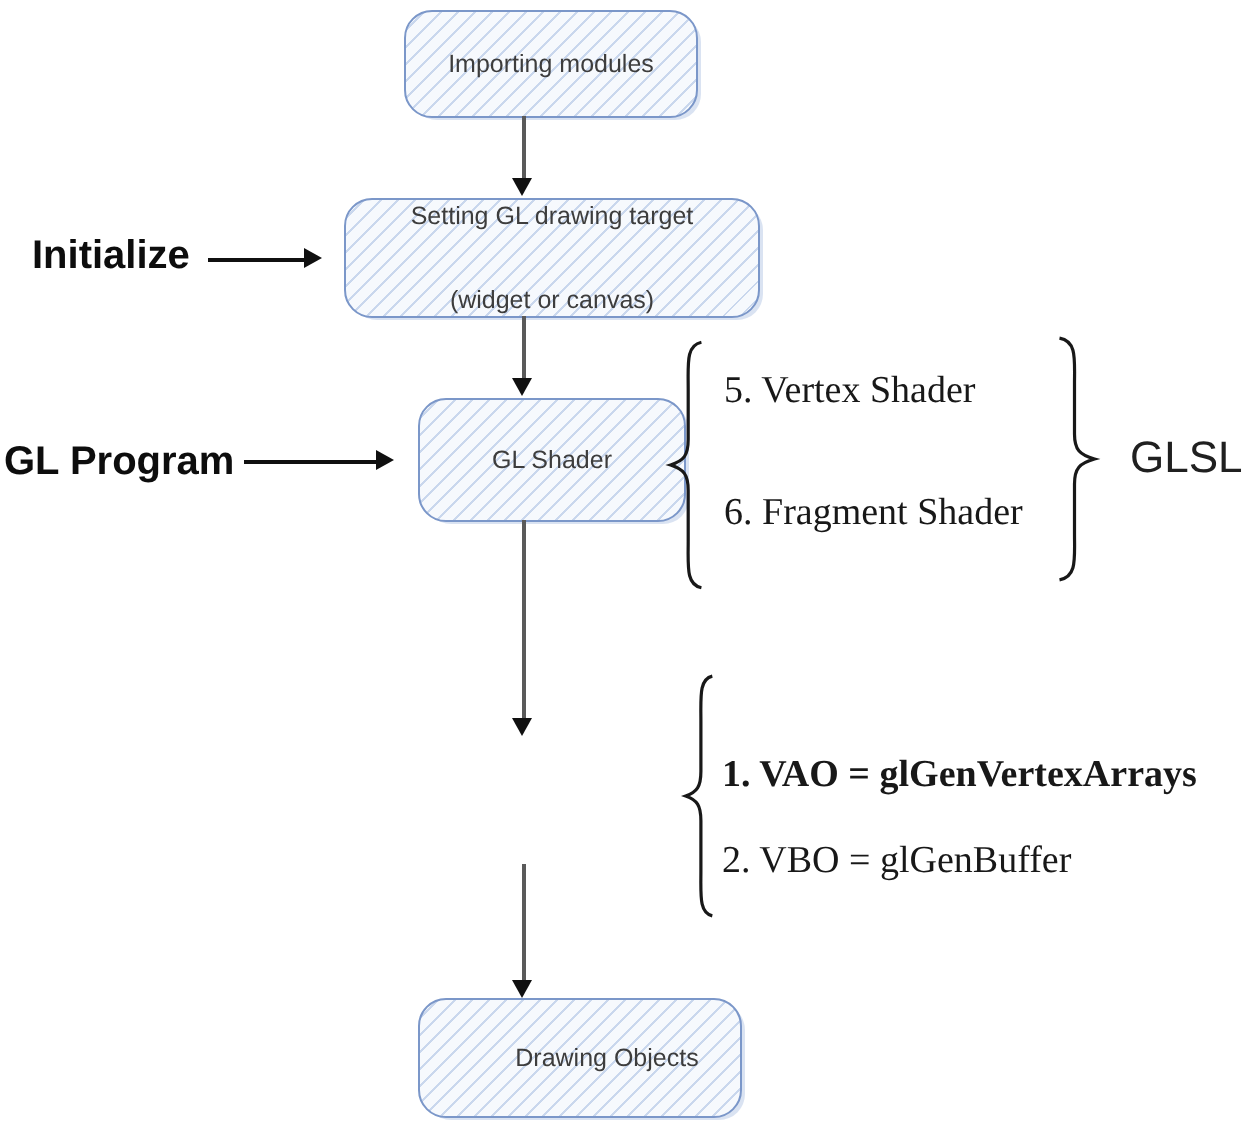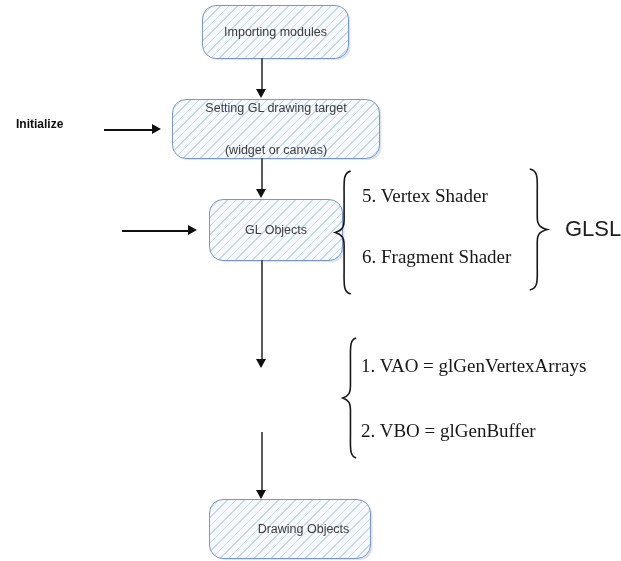--- a/index.html
+++ b/index.html
@@ -14,42 +14,42 @@
     background-color:#f6f9fd;
     background-image:repeating-linear-gradient(135deg,rgba(157,182,222,.5) 0px,rgba(157,182,222,.5) 1px,transparent 1px,transparent 6px);
     box-shadow:2.5px 2px 0 -1px rgba(157,182,222,.38);
     display:flex;flex-direction:column;align-items:center;justify-content:center;
     text-align:center;color:#3d3d3d;font-size:12.5px;line-height:1.3;margin-left:12px;
   }
   .vline{position:absolute;width:2px;background:#5a5a5a;}
   .vhead{position:absolute;width:0;height:0;border-left:5.5px solid transparent;border-right:5.5px solid transparent;border-top:9px solid #101010;}
   .hline{position:absolute;height:2px;background:#101010;}
   .hhead{position:absolute;width:0;height:0;border-top:5.5px solid transparent;border-bottom:5.5px solid transparent;border-left:9px solid #101010;}
-  .biglabel{position:absolute;font-weight:bold;font-size:12px;color:#0d0d0d;white-space:nowrap;}
+  .biglabel{position:absolute;font-weight:bold;font-size:20px;color:#0d0d0d;white-space:nowrap;}
   .serif{position:absolute;font-family:"Liberation Serif",serif;font-size:19px;color:#181818;white-space:nowrap;}
   .glsl{position:absolute;font-size:22px;color:#202020;white-space:nowrap;}
   .brace{position:absolute;}
   .brace svg{width:100%;height:100%;display:block;}
 </style>
 </head>
 <body>
 
 <div class="canvas">
 
   <div class="node" style="left:190px;top:5px;width:145px;height:52px;">
     <span>Importing modules</span>
   </div>
 
   <div class="node" style="left:160px;top:99px;width:206px;height:58px;justify-content:space-between;">
     <span>Setting GL drawing target</span>
     <span>(widget or canvas)</span>
   </div>
 
   <div class="node" style="left:197px;top:199px;width:132px;height:60px;">
-    <span>GL Objects</span>
+    <span>GL Shader</span>
   </div>
 
 
   <div class="node" style="left:197px;top:499px;width:133px;height:58px;padding-left:27px;">
     <span>Drawing Objects</span>
   </div>
 
   <div class="vline" style="left:261px;top:58px;height:33px;"></div>
   <div class="vhead" style="left:256px;top:89px;"></div>
 
@@ -59,20 +59,21 @@
   <div class="vline" style="left:261px;top:260px;height:100px;"></div>
   <div class="vhead" style="left:256px;top:359px;"></div>
 
   <div class="vline" style="left:261px;top:432px;height:59px;"></div>
   <div class="vhead" style="left:256px;top:490px;"></div>
 
   <div class="biglabel" style="left:16px;top:117px;">Initialize</div>
   <div class="hline" style="left:104px;top:129px;width:49px;"></div>
   <div class="hhead" style="left:152px;top:124px;"></div>
 
+  <div class="biglabel" style="left:2px;top:220px;">GL Program</div>
   <div class="hline" style="left:122px;top:230px;width:67px;"></div>
   <div class="hhead" style="left:188px;top:225px;"></div>
 
   <div class="brace" style="left:332px;top:169px;width:22px;height:127px;">
     <svg viewBox="0 0 20 120" preserveAspectRatio="none">
       <path d="M17,2 C10,3.5 11,12 11,24 L11,48 C11,55.5 9,58 3,60 C9,62 11,64.5 11,72 L11,96 C11,108 10,116.5 17,118" fill="none" stroke="#181818" stroke-width="1.6" vector-effect="non-scaling-stroke"></path>
     </svg>
   </div>
 
   <div class="serif" style="left:362px;top:185px;">5. Vertex Shader</div>
@@ -85,16 +86,16 @@
   </div>
 
   <div class="glsl" style="left:565px;top:216px;">GLSL</div>
 
   <div class="brace" style="left:340px;top:336px;width:19px;height:124px;">
     <svg viewBox="0 0 20 120" preserveAspectRatio="none">
       <path d="M17,2 C10,3.5 11,12 11,24 L11,48 C11,55.5 9,58 3,60 C9,62 11,64.5 11,72 L11,96 C11,108 10,116.5 17,118" fill="none" stroke="#181818" stroke-width="1.6" vector-effect="non-scaling-stroke"></path>
     </svg>
   </div>
 
-  <div class="serif" style="left:361px;top:355px;">1. VAO = glGenVertexArrays</div>
+  <div class="serif" style="left:361px;top:377px;font-weight:bold;">1. VAO = glGenVertexArrays</div>
   <div class="serif" style="left:361px;top:420px;">2. VBO = glGenBuffer</div>
 
 </div>
 
 </body></html>

